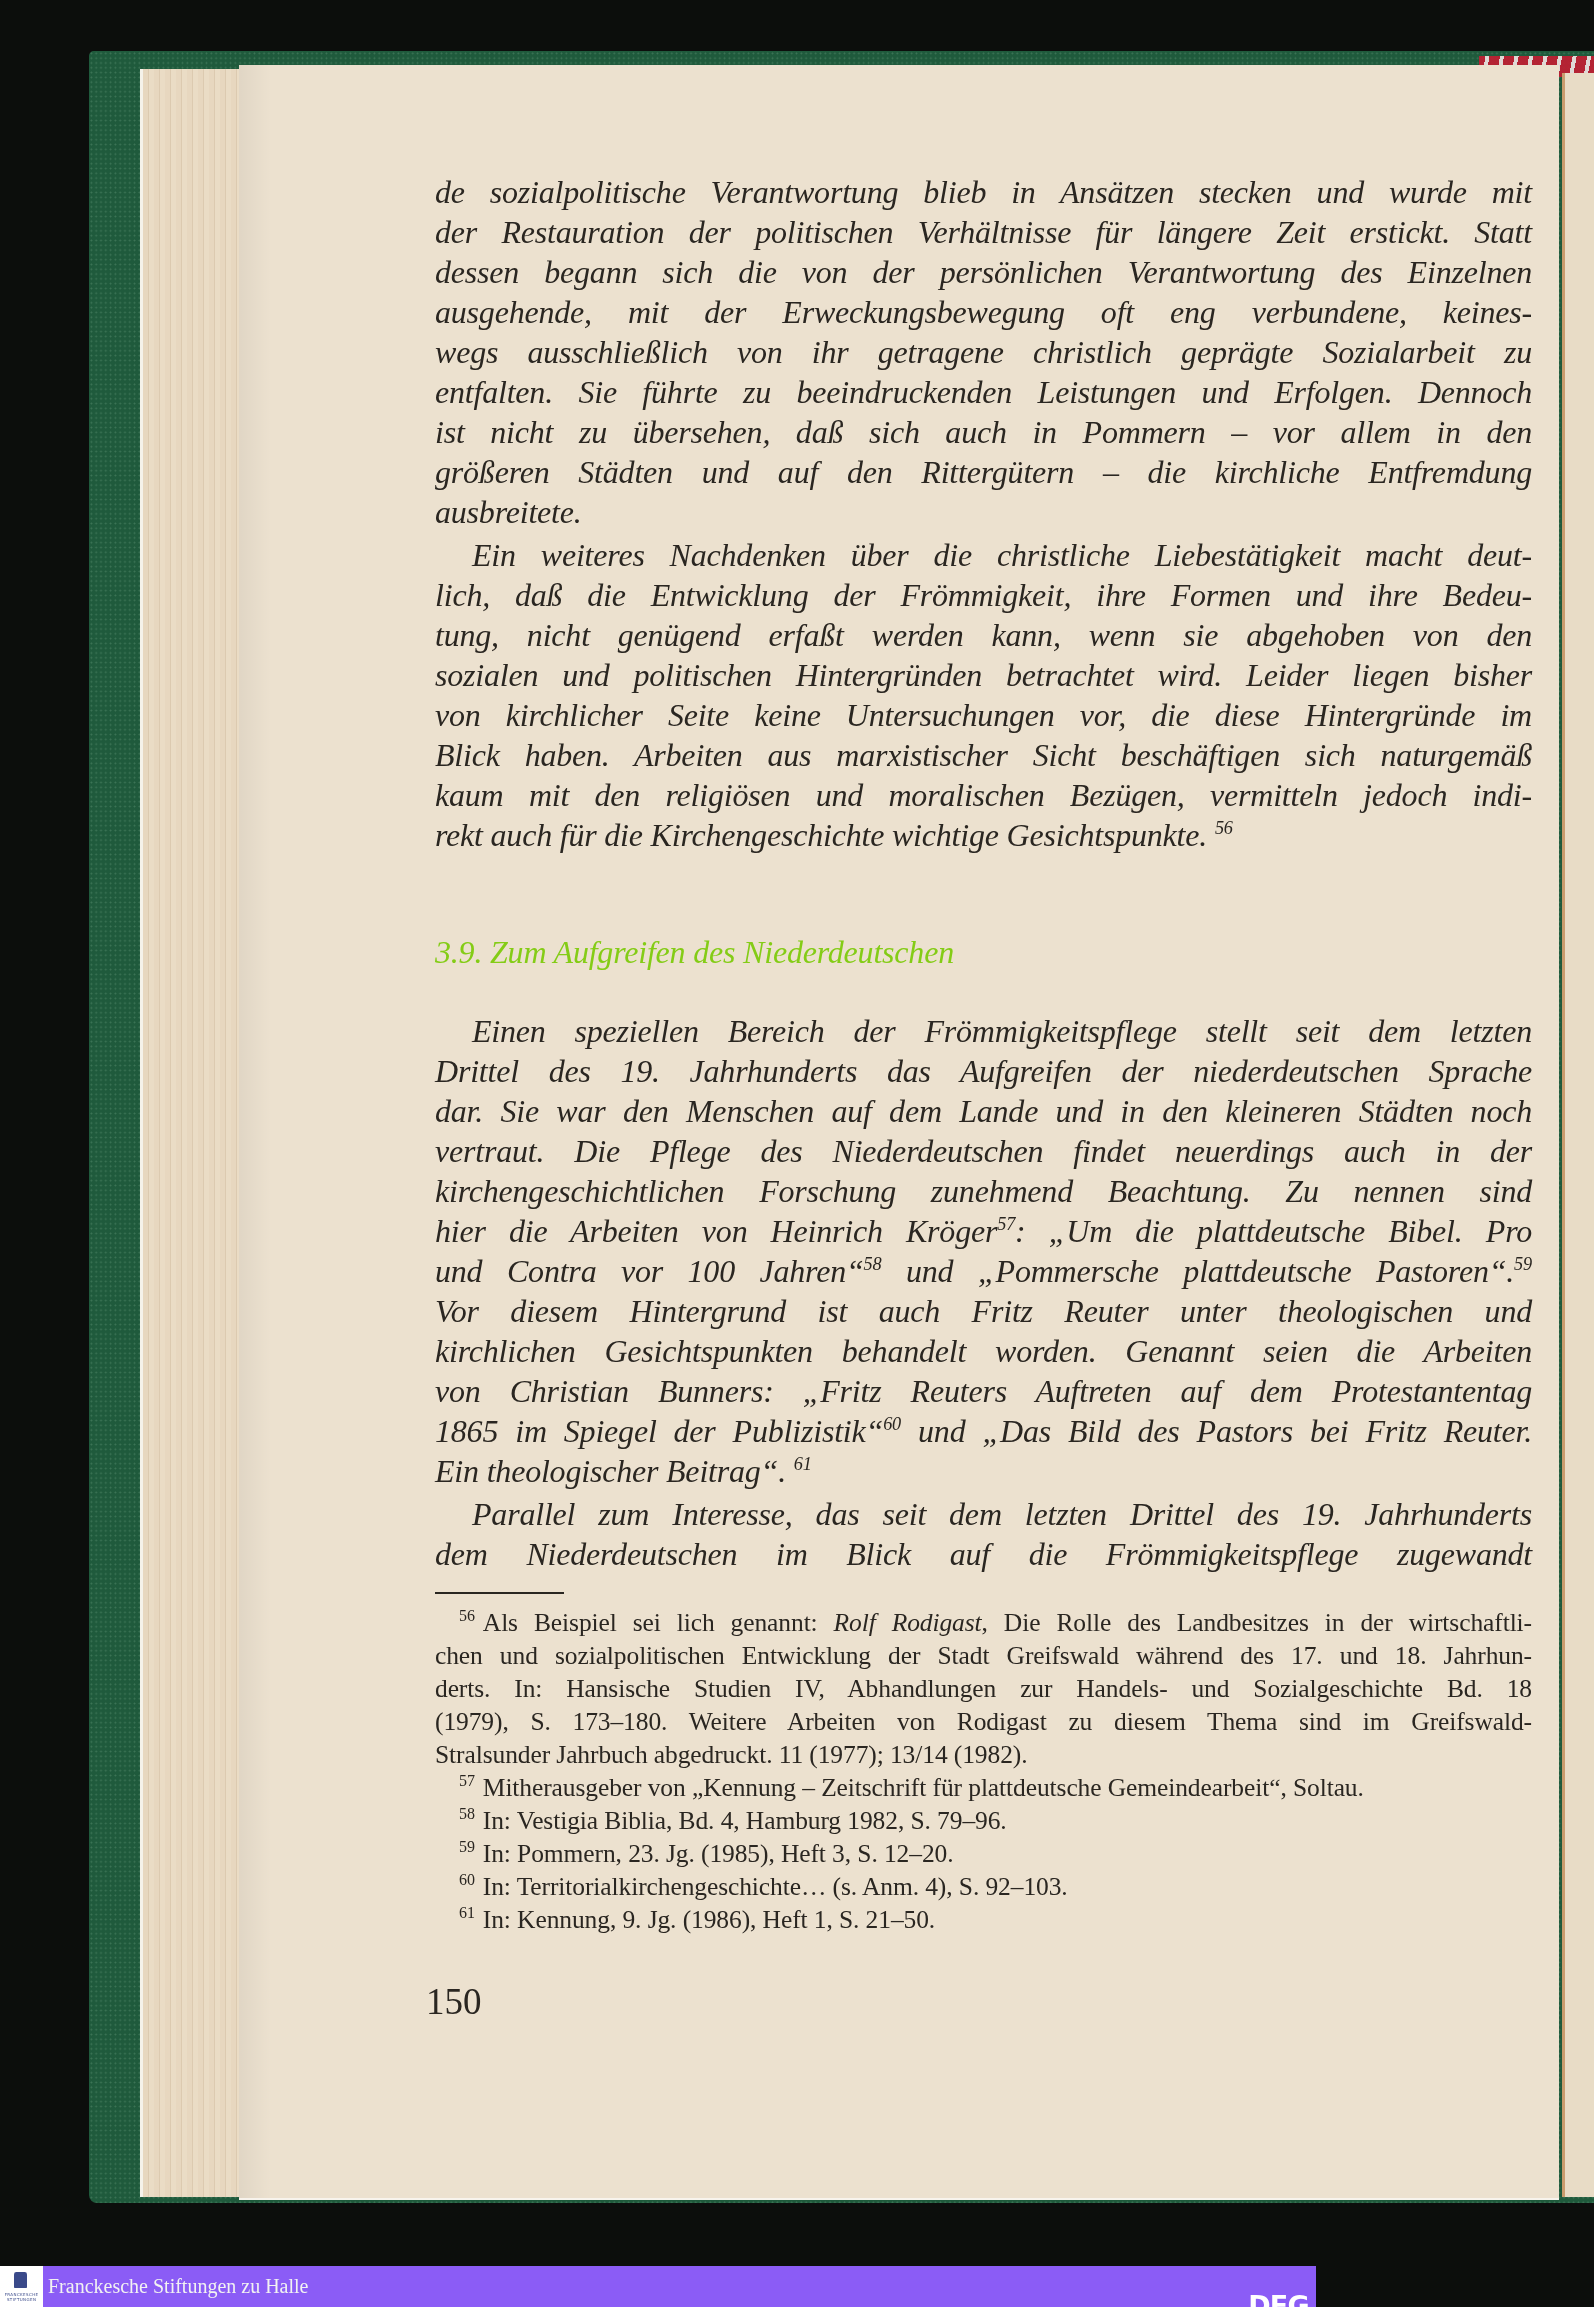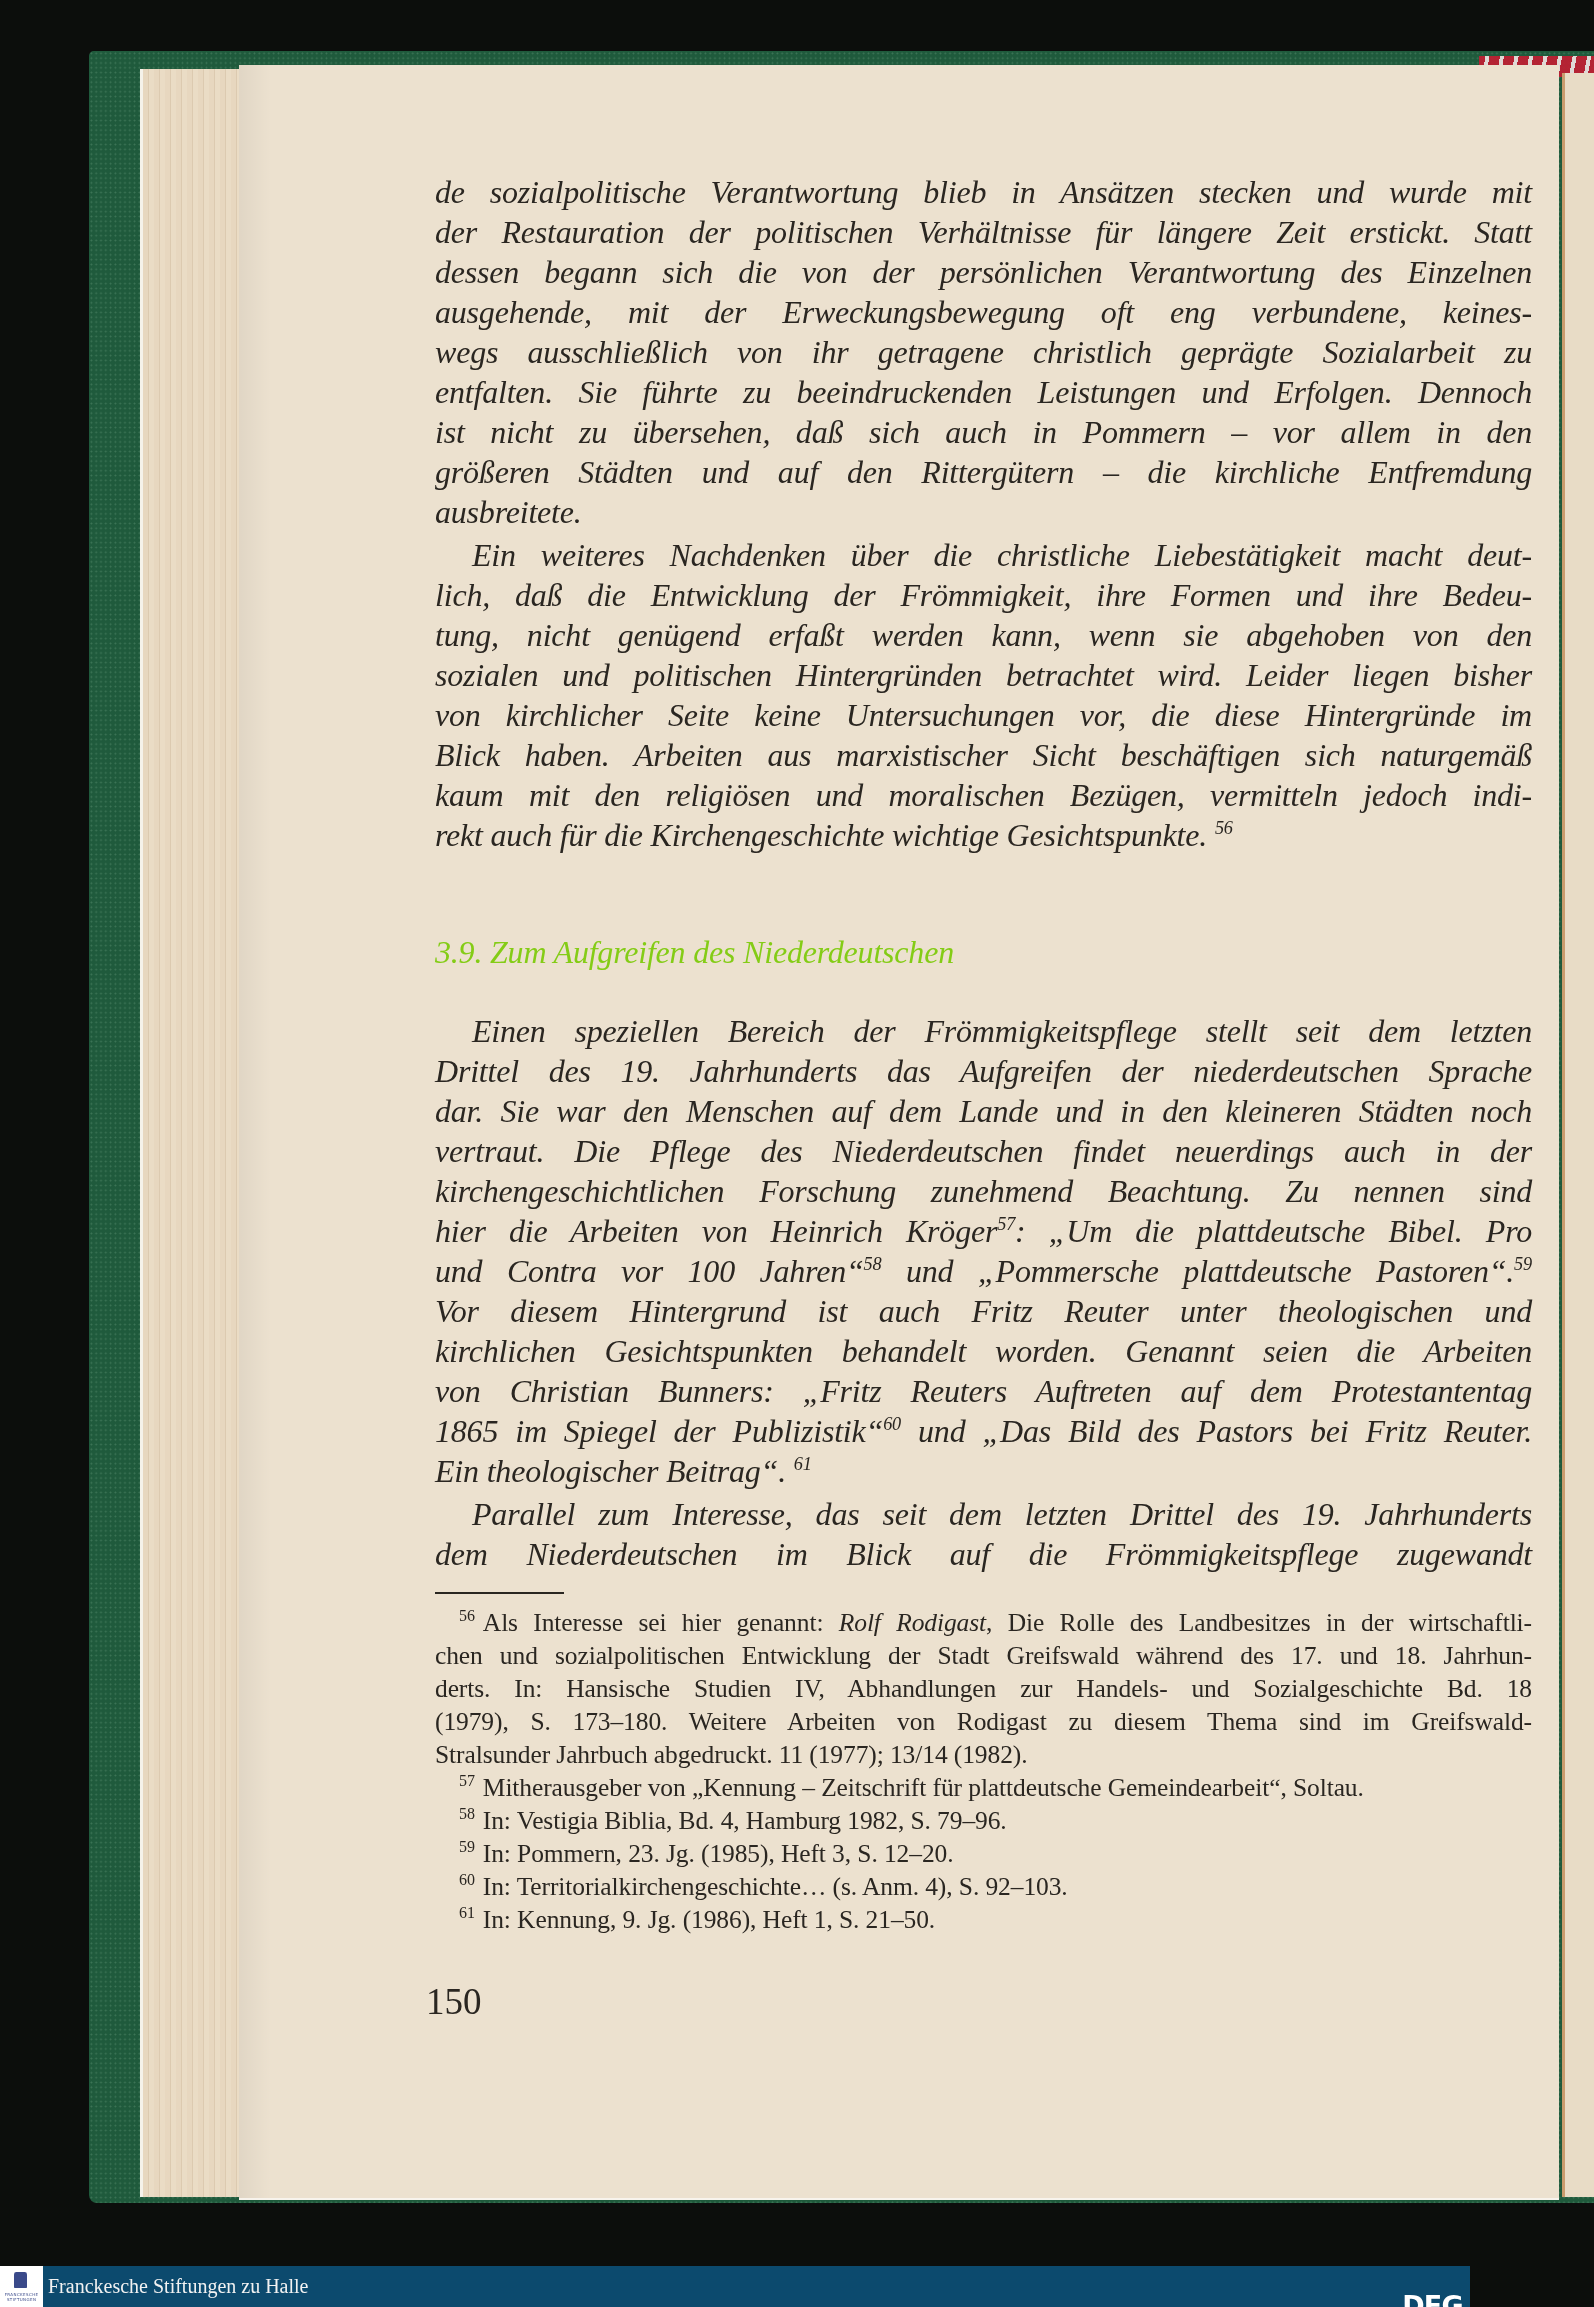--- a/index.html
+++ b/index.html
@@ -66,21 +66,21 @@
       letter-spacing: -0.1px;
     }
     .nline.last { text-align-last: left; }
     .nline.first { padding-left: 24px; }
     .nnum { font-size: 16px; vertical-align: 9.6px; line-height: 0; margin-right: 8px; }
     .note-single { padding-left: 24px; text-align-last: left; }
     .pagenum {
       position: absolute; left: 426px; top: 1980px; font-size: 37px; color: #2a2621;
     }
     .footer {
-      position: absolute; left: 0; top: 2266px; width: 1470px; height: 41px; background: #0c4a6e;
+      position: absolute; left: 0; top: 2266px; width: 1316px; height: 41px; background: #8b5cf6;
     }
     .logo {
       position: absolute; left: 0; top: 0; width: 43px; height: 41px; background: #ffffff;
     }
     .logo-fig {
       position: absolute; left: 14.3px; top: 6.4px; width: 12.8px; height: 16px; background: #3a4a8a;
       border-radius: 2.4px 2.4px 0.8px 0.8px;
     }
     .logo-txt {
       position: absolute; left: 1.6px; top: 25.5px; width: 40px; font-family: "DejaVu Sans", sans-serif;
@@ -144,21 +144,21 @@
 </div>
 
 <div class="text" style="top:1494px;">
   <span class="line indent">Parallel zum Interesse, das seit dem letzten Drittel des 19. Jahrhunderts</span>
   <span class="line">dem Niederdeutschen im Blick auf die Frömmigkeitspflege zugewandt</span>
 </div>
 
 <div class="rule"></div>
 
 <div class="notes">
-  <span class="nline first"><span class="nnum">56</span><span>Als Interesse sei hier genannt: </span><i>Rolf Rodigast</i><span>, Die Rolle des Landbesitzes in der wirtschaftli-</span></span>
+  <span class="nline first"><span class="nnum">56</span><span>Als Beispiel sei lich genannt: </span><i>Rolf Rodigast</i><span>, Die Rolle des Landbesitzes in der wirtschaftli-</span></span>
   <span class="nline">chen und sozialpolitischen Entwicklung der Stadt Greifswald während des 17. und 18. Jahrhun-</span>
   <span class="nline">derts. In: Hansische Studien IV, Abhandlungen zur Handels- und Sozialgeschichte Bd. 18</span>
   <span class="nline">(1979), S. 173–180. Weitere Arbeiten von Rodigast zu diesem Thema sind im Greifswald-</span>
   <span class="nline last">Stralsunder Jahrbuch abgedruckt. 11 (1977); 13/14 (1982).</span>
 
   <span class="nline note-single"><span class="nnum">57</span><span>Mitherausgeber von „Kennung – Zeitschrift für plattdeutsche Gemeindearbeit“, Soltau.</span></span>
   <span class="nline note-single"><span class="nnum">58</span><span>In: Vestigia Biblia, Bd. 4, Hamburg 1982, S. 79–96.</span></span>
   <span class="nline note-single"><span class="nnum">59</span><span>In: Pommern, 23. Jg. (1985), Heft 3, S. 12–20.</span></span>
   <span class="nline note-single"><span class="nnum">60</span><span>In: Territorialkirchengeschichte… (s. Anm. 4), S. 92–103.</span></span>
   <span class="nline note-single"><span class="nnum">61</span><span>In: Kennung, 9. Jg. (1986), Heft 1, S. 21–50.</span></span>

